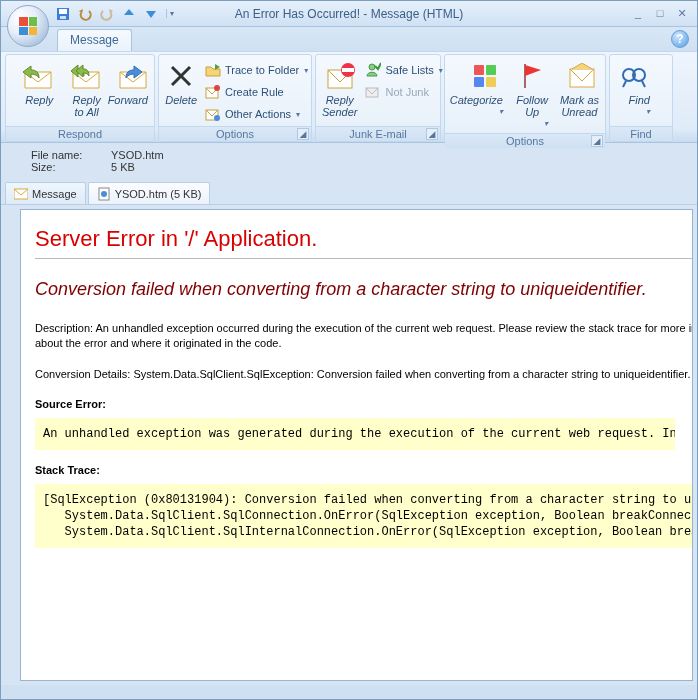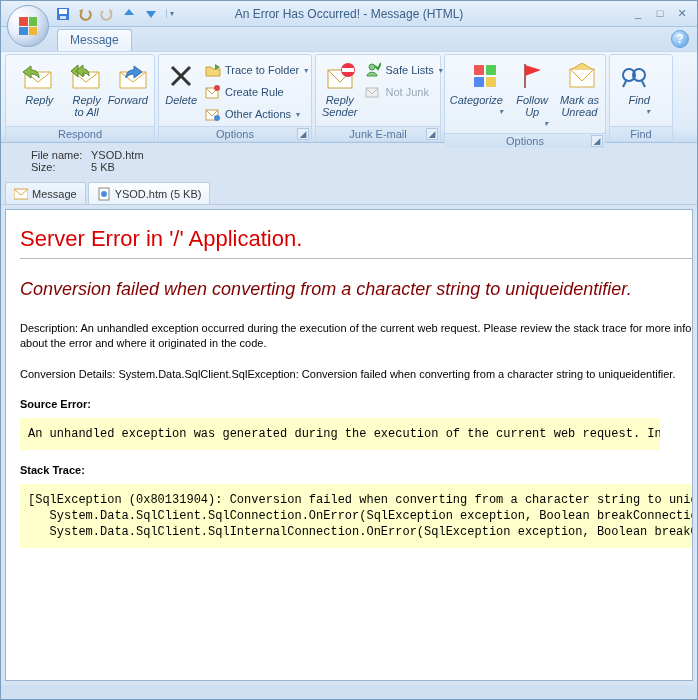--- a/index.html
+++ b/index.html
@@ -133,21 +133,21 @@
   .smallbtn.disabled{color:#9aa8b8;}
   .smallbtn .sicon{width:16px;height:16px;display:inline-flex;align-items:center;justify-content:center;}
   .vstack{display:flex;flex-direction:column;gap:0px;}
   .dd{font-size:8px;margin-left:1px;color:#5777a0;}
   
   .info{
     padding:6px 8px 8px 10px;
     color:#333;font-size:11px;
     background:#d6e4f3;
   }
-  .info-row{display:flex;gap:0;padding-left:20px;}
+  .info-row{display:flex;gap:20px;padding-left:20px;}
   .info-label{width:60px;}
   
   .attach-row{
     display:flex;align-items:flex-end;gap:2px;
     padding:0 4px;
     background:#d6e4f3;
     border-bottom:1px solid #b8cee5;
     height:24px;
   }
   .attach-tab{
@@ -165,20 +165,21 @@
     background:#d6e4f3;
     padding:4px 4px 4px 4px;
     height:480px;
   }
   .viewer{
     background:#fff;
     border:1px solid #97b4d2;
     height:100%;
     overflow:auto;
     position:relative;
+    margin-left:15px;
   }
   .doc{
     padding:10px 14px;
     font-family:Verdana,Arial,sans-serif;
     color:#000;
     width:760px;
   }
   .doc h1{
     font-family:Verdana,Arial,sans-serif;
     color:#d80000;

